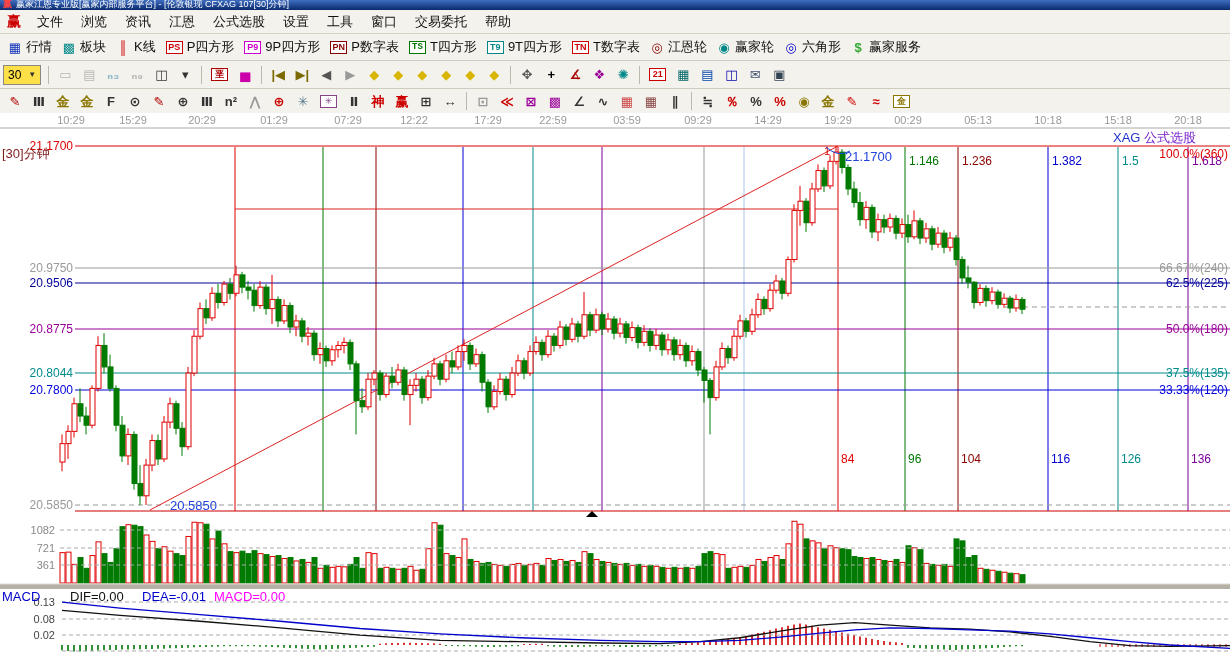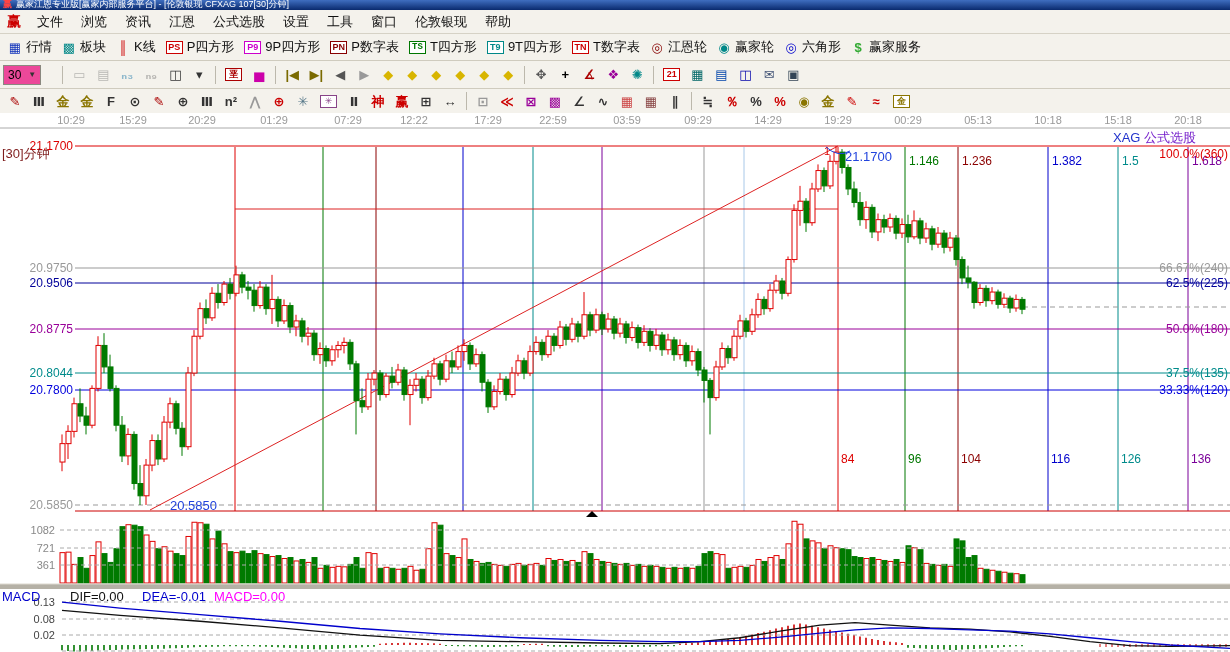--- a/index.html
+++ b/index.html
@@ -12,38 +12,38 @@
   .menu-logo{color:#cc0000;font-weight:bold;padding:0 7px;font-size:14px;}
   .menu-item{padding:2px 9px;cursor:default;}
   .toolbar{background:#f4f2ec;border-bottom:1px solid #cfcbbe;display:flex;align-items:center;padding:0 3px;}
   #tb-main{height:26px;}
   #tb-chart{height:27px;}
   #tb-draw{height:24px;}
   .tb-btn{display:inline-flex;align-items:center;gap:4px;padding:1px 4px;font-size:13px;color:#111;border:1px solid transparent;cursor:default;}
   .tb-icon{font-size:13px;font-weight:bold;line-height:15px;min-width:14px;text-align:center;}
   .tb-icon.boxed{border:1px solid currentColor;font-size:9px;font-weight:bold;line-height:11px;min-width:13px;padding:0 1px;background:#fff;}
   .tb-sep{width:1px;height:18px;background:#bcb8ac;margin:0 4px;}
-  .tb-select{border:1px solid #8a887f;background:#ec4899;font-size:12px;height:18px;display:flex;align-items:center;gap:7px;padding:0 4px;margin-right:17px;cursor:default;}
+  .tb-select{border:1px solid #8a887f;background:#fde047;font-size:12px;height:18px;display:flex;align-items:center;gap:7px;padding:0 4px;margin-right:3px;cursor:default;}
   .tb-select .arr{font-size:8px;color:#333;}
   .disabled{opacity:.42;}
   .ov{position:absolute;pointer-events:none;white-space:nowrap;}
   #chart-wrap{position:absolute;left:0;top:113px;width:1230px;height:539px;background:#fff;}
   svg text{font-family:"Liberation Sans","DejaVu Sans",sans-serif;}
 </style>
 </head>
 <body>
 
 <div class="titlebar">
   <span class="logo">赢</span>
   <span>赢家江恩专业版[赢家内部服务平台] - [伦敦银现 CFXAG 107[30]分钟]</span>
 </div>
 
 <div class="menubar">
   <span class="menu-logo">赢</span>
-  <span id="menu-items"><span class="menu-item">文件</span><span class="menu-item">浏览</span><span class="menu-item">资讯</span><span class="menu-item">江恩</span><span class="menu-item">公式选股</span><span class="menu-item">设置</span><span class="menu-item">工具</span><span class="menu-item">窗口</span><span class="menu-item">伦敦银现</span><span class="menu-item">帮助</span></span>
+  <span id="menu-items"><span class="menu-item">文件</span><span class="menu-item">浏览</span><span class="menu-item">资讯</span><span class="menu-item">江恩</span><span class="menu-item">公式选股</span><span class="menu-item">设置</span><span class="menu-item">工具</span><span class="menu-item">窗口</span><span class="menu-item">交易委托</span><span class="menu-item">帮助</span></span>
 </div>
 
 <div class="toolbar" id="tb-main">
     <span class="tb-btn">
       <span class="tb-icon" style="color: rgb(17, 51, 187);">▦</span>
       <span>行情</span>
     </span>
     <span class="tb-btn">
       <span class="tb-icon" style="color: rgb(0, 136, 136);">▩</span>
       <span>板块</span>

